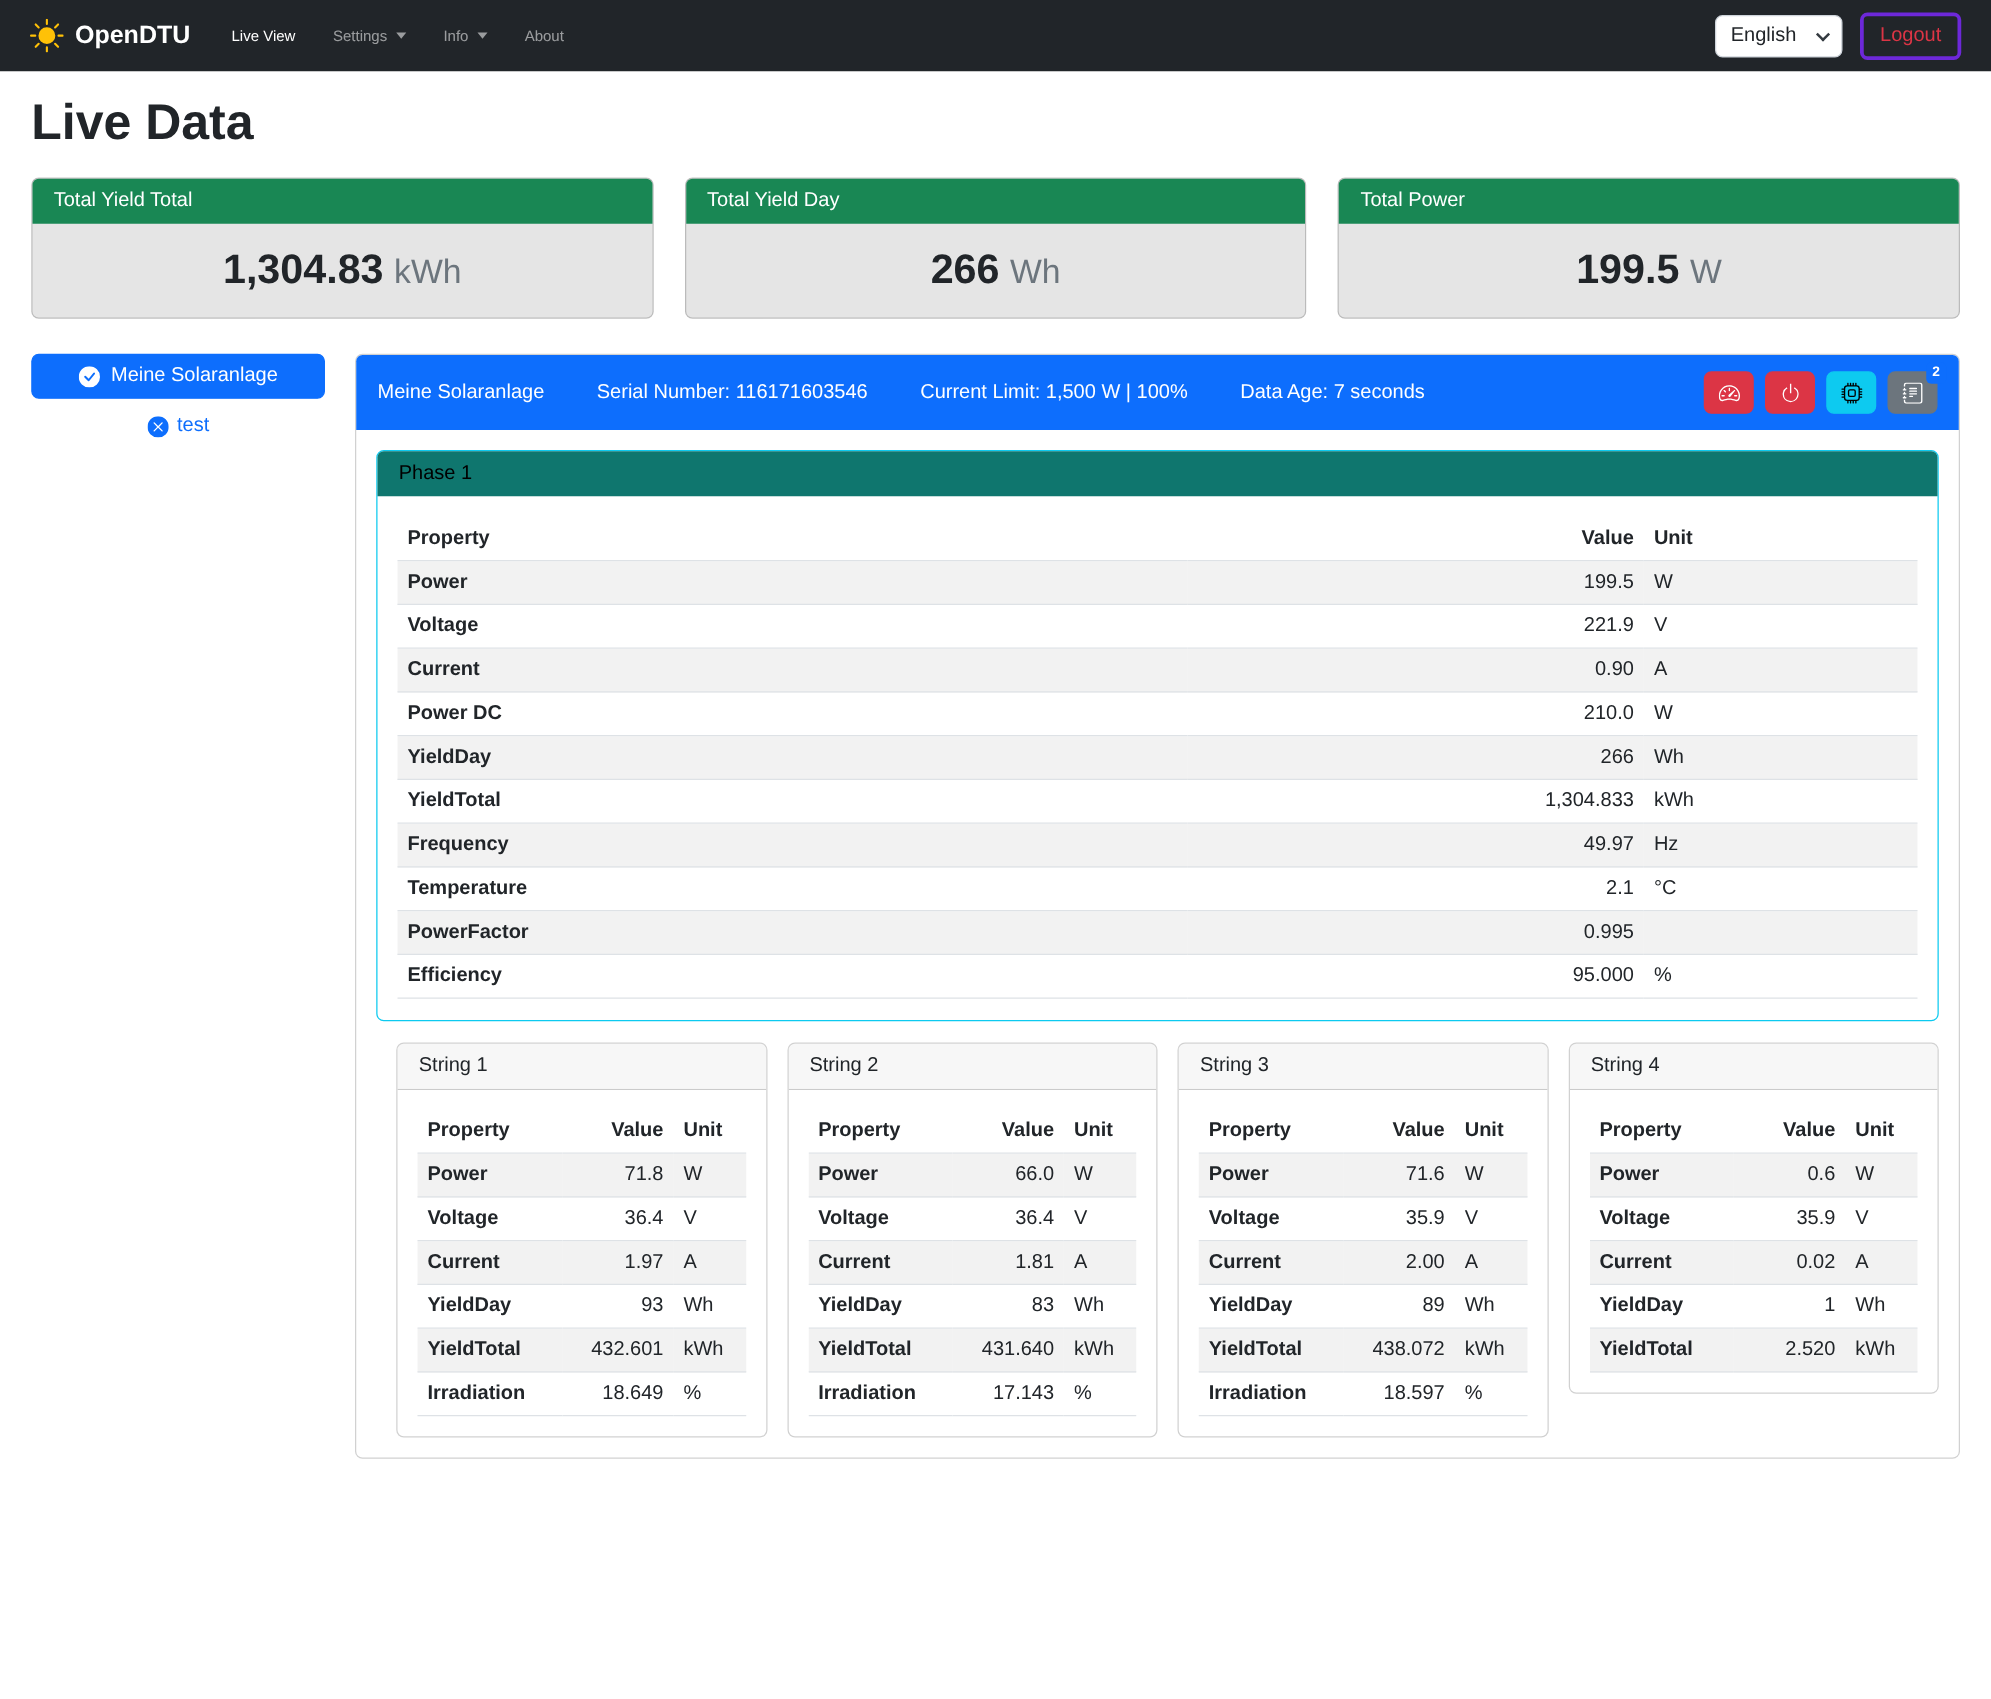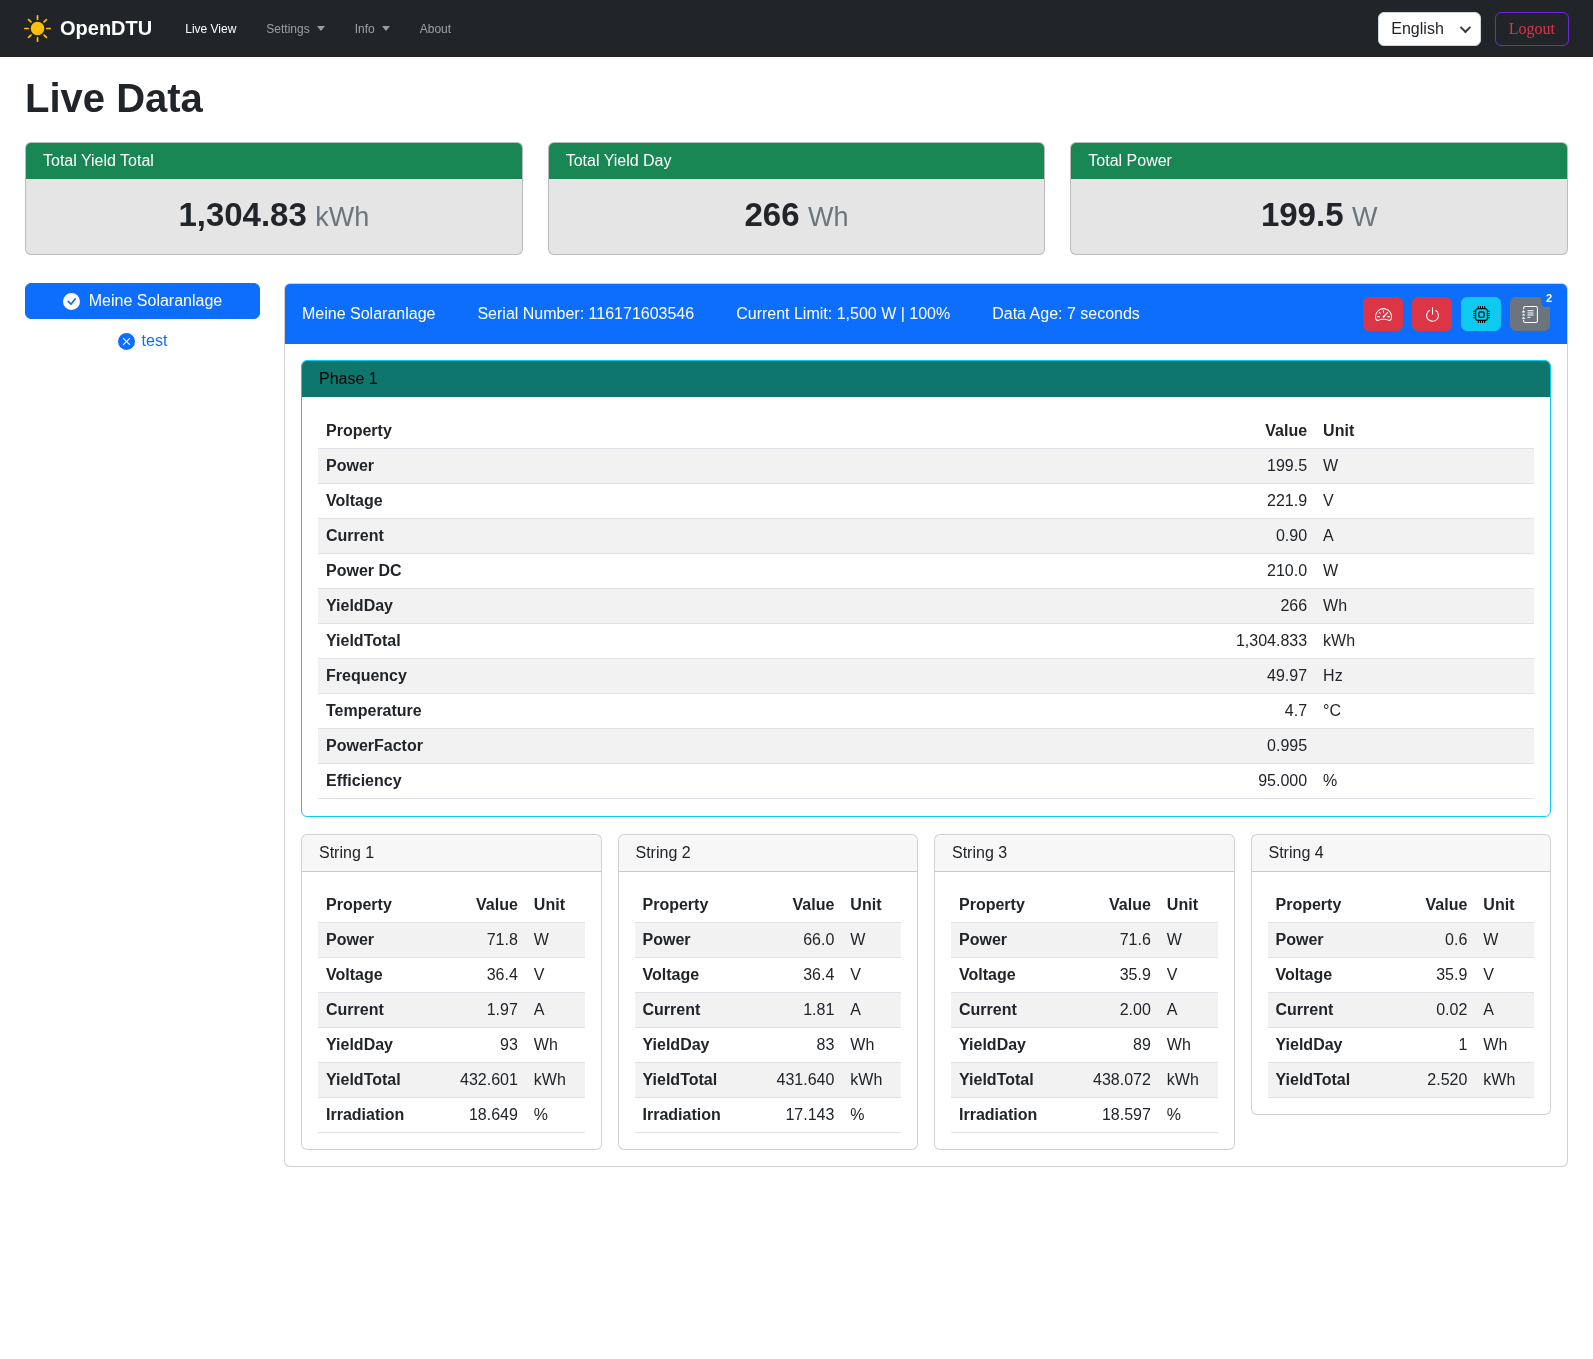--- a/index.html
+++ b/index.html
@@ -62,25 +62,25 @@
   .select-caret {
     display: inline-block;
     width: 8px; height: 8px;
     border-right: 2px solid #343a40;
     border-bottom: 2px solid #343a40;
     transform: rotate(45deg) translateY(-2px);
   }
   .logout-btn {
     background: transparent;
     color: #dc3545;
-    border: 1px solid #6d28d9;
+    border: 3px solid #6d28d9;
     border-radius: 6px;
     padding: 7px 13px;
     font-size: 16px;
-    font-family: Liberation Serif, serif;
+    font-family: Liberation Sans, sans-serif;
     cursor: pointer;
   }
 
   
   .container { padding: 0 25px 25px; }
   h1 { font-size: 40px; font-weight: 600; margin: 19px 0 21px; }
 
   .cards-row { display: flex; gap: 25px; margin-bottom: 28px; }
   .summary-card {
     flex: 1;
@@ -214,21 +214,21 @@
   .t-prop { font-weight: 700; }
   .t-val { text-align: right; }
   .phase-table .c-prop { width: 52%; }
   .phase-table .c-val { width: 30%; }
   .phase-table .c-unit { width: 18%; }
   .string-table .c-prop { width: 44%; }
   .string-table .c-val { width: 34%; }
   .string-table .c-unit { width: 22%; }
 
   
-  .strings-row { display: flex; gap: 16px; align-items: flex-start; }
+  .strings-row { display: flex; gap: 16px; align-items: flex-start; margin-left: 16px; }
   .string-card {
     flex: 1;
     min-width: 0;
     border: 1px solid rgba(0,0,0,.18);
     border-radius: 6px;
     background: #fff;
   }
   .string-header {
     padding: 9px 17px;
     background: rgba(0,0,0,.03);
@@ -400,21 +400,21 @@
                       <td class="t-val">1,304.833</td>
                       <td class="t-unit">kWh</td>
                     </tr>
                     <tr>
                       <td class="t-prop">Frequency</td>
                       <td class="t-val">49.97</td>
                       <td class="t-unit">Hz</td>
                     </tr>
                     <tr>
                       <td class="t-prop">Temperature</td>
-                      <td class="t-val">4.7</td>
+                      <td class="t-val">2.1</td>
                       <td class="t-unit">°C</td>
                     </tr>
                     <tr>
                       <td class="t-prop">PowerFactor</td>
                       <td class="t-val">0.995</td>
                       <td class="t-unit"></td>
                     </tr>
                     <tr>
                       <td class="t-prop">Efficiency</td>
                       <td class="t-val">95.000</td>

